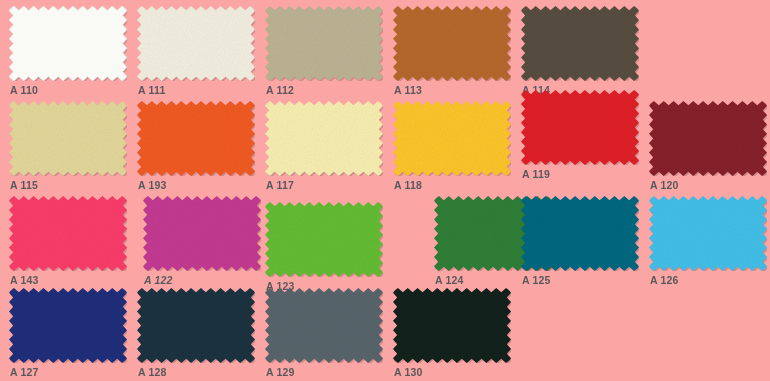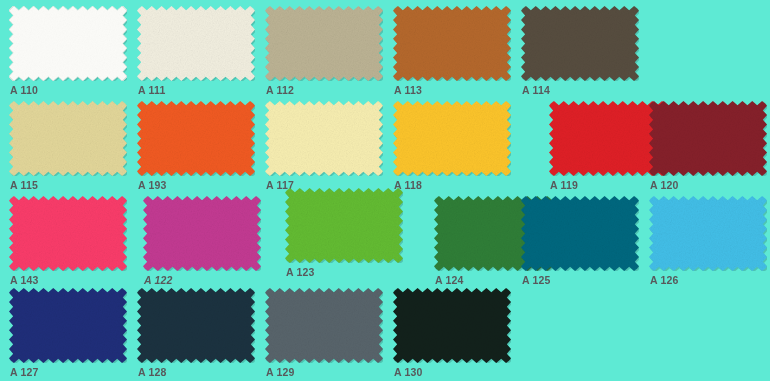--- a/index.html
+++ b/index.html
@@ -6,21 +6,21 @@
   html,body{margin:0;padding:0;}
   body{
     width:770px;height:381px;
     background:#ffffff;
     font-family:"Liberation Sans", sans-serif;
     overflow:hidden;
   }
   #swatch-board{
     position:relative;
     width:770px;height:381px;
-    background:#5eead4;
+    background:#fca5a5;
   }
   .swatch-cell{
     position:absolute;
     width:128px;
     height:95px;
   }
   .swatch-chip-wrap{
     position:relative;
     width:118px;
     height:75px;
@@ -214,21 +214,21 @@
               <polygon points="0.00,4.20 4.92,0.00 9.83,4.20 14.75,0.00 19.67,4.20 24.58,0.00 29.50,4.20 34.42,0.00 39.33,4.20 44.25,0.00 49.17,4.20 54.08,0.00 59.00,4.20 63.92,0.00 68.83,4.20 73.75,0.00 78.67,4.20 83.58,0.00 88.50,4.20 93.42,0.00 98.33,4.20 103.25,0.00 108.17,4.20 113.08,0.00 118.00,4.20 113.80,0.00 118.00,4.69 113.80,9.38 118.00,14.06 113.80,18.75 118.00,23.44 113.80,28.13 118.00,32.81 113.80,37.50 118.00,42.19 113.80,46.88 118.00,51.56 113.80,56.25 118.00,60.94 113.80,65.63 118.00,70.31 113.80,75.00 118.00,70.80 113.08,75.00 108.17,70.80 103.25,75.00 98.33,70.80 93.42,75.00 88.50,70.80 83.58,75.00 78.67,70.80 73.75,75.00 68.83,70.80 63.92,75.00 59.00,70.80 54.08,75.00 49.17,70.80 44.25,75.00 39.33,70.80 34.42,75.00 29.50,70.80 24.58,75.00 19.67,70.80 14.75,75.00 9.83,70.80 4.92,75.00 0.00,70.80 4.20,75.00 0.00,70.31 4.20,65.63 0.00,60.94 4.20,56.25 0.00,51.56 4.20,46.88 0.00,42.19 4.20,37.50 0.00,32.81 4.20,28.13 0.00,23.44 4.20,18.75 0.00,14.06 4.20,9.38 0.00,4.69 4.20,0.00"></polygon>
             </clipPath>
           </defs>
           <polygon points="0.00,4.20 4.92,0.00 9.83,4.20 14.75,0.00 19.67,4.20 24.58,0.00 29.50,4.20 34.42,0.00 39.33,4.20 44.25,0.00 49.17,4.20 54.08,0.00 59.00,4.20 63.92,0.00 68.83,4.20 73.75,0.00 78.67,4.20 83.58,0.00 88.50,4.20 93.42,0.00 98.33,4.20 103.25,0.00 108.17,4.20 113.08,0.00 118.00,4.20 113.80,0.00 118.00,4.69 113.80,9.38 118.00,14.06 113.80,18.75 118.00,23.44 113.80,28.13 118.00,32.81 113.80,37.50 118.00,42.19 113.80,46.88 118.00,51.56 113.80,56.25 118.00,60.94 113.80,65.63 118.00,70.31 113.80,75.00 118.00,70.80 113.08,75.00 108.17,70.80 103.25,75.00 98.33,70.80 93.42,75.00 88.50,70.80 83.58,75.00 78.67,70.80 73.75,75.00 68.83,70.80 63.92,75.00 59.00,70.80 54.08,75.00 49.17,70.80 44.25,75.00 39.33,70.80 34.42,75.00 29.50,70.80 24.58,75.00 19.67,70.80 14.75,75.00 9.83,70.80 4.92,75.00 0.00,70.80 4.20,75.00 0.00,70.31 4.20,65.63 0.00,60.94 4.20,56.25 0.00,51.56 4.20,46.88 0.00,42.19 4.20,37.50 0.00,32.81 4.20,28.13 0.00,23.44 4.20,18.75 0.00,14.06 4.20,9.38 0.00,4.69 4.20,0.00" fill="rgba(0,0,0,0.16)" transform="translate(1.2,1.4)"></polygon>
           <polygon points="0.00,4.20 4.92,0.00 9.83,4.20 14.75,0.00 19.67,4.20 24.58,0.00 29.50,4.20 34.42,0.00 39.33,4.20 44.25,0.00 49.17,4.20 54.08,0.00 59.00,4.20 63.92,0.00 68.83,4.20 73.75,0.00 78.67,4.20 83.58,0.00 88.50,4.20 93.42,0.00 98.33,4.20 103.25,0.00 108.17,4.20 113.08,0.00 118.00,4.20 113.80,0.00 118.00,4.69 113.80,9.38 118.00,14.06 113.80,18.75 118.00,23.44 113.80,28.13 118.00,32.81 113.80,37.50 118.00,42.19 113.80,46.88 118.00,51.56 113.80,56.25 118.00,60.94 113.80,65.63 118.00,70.31 113.80,75.00 118.00,70.80 113.08,75.00 108.17,70.80 103.25,75.00 98.33,70.80 93.42,75.00 88.50,70.80 83.58,75.00 78.67,70.80 73.75,75.00 68.83,70.80 63.92,75.00 59.00,70.80 54.08,75.00 49.17,70.80 44.25,75.00 39.33,70.80 34.42,75.00 29.50,70.80 24.58,75.00 19.67,70.80 14.75,75.00 9.83,70.80 4.92,75.00 0.00,70.80 4.20,75.00 0.00,70.31 4.20,65.63 0.00,60.94 4.20,56.25 0.00,51.56 4.20,46.88 0.00,42.19 4.20,37.50 0.00,32.81 4.20,28.13 0.00,23.44 4.20,18.75 0.00,14.06 4.20,9.38 0.00,4.69 4.20,0.00" fill="#fcc52b"></polygon>
           <rect x="0" y="0" width="118" height="75" filter="url(#grain8)" clip-path="url(#clip8)" opacity="0.17" style="mix-blend-mode:multiply"></rect>
         </svg>
       </div>
       <div class="chip-label">A 118</div>
     </div>
-    <div class="swatch-cell" style="left: 517px; top: 101px; margin-left: 28px;">
+    <div class="swatch-cell" style="left: 517px; top: 90px;">
       <div class="swatch-chip-wrap">
         <svg class="swatch-chip" width="118" height="75" viewBox="0 0 118 75">
           <defs>
             <filter id="grain9" x="0" y="0" width="100%" height="100%">
               <feTurbulence type="fractalNoise" baseFrequency="0.85" numOctaves="3" stitchTiles="stitch"></feTurbulence>
               <feColorMatrix type="saturate" values="0"></feColorMatrix>
             </filter>
             <clipPath id="clip9">
               <polygon points="0.00,4.20 4.92,0.00 9.83,4.20 14.75,0.00 19.67,4.20 24.58,0.00 29.50,4.20 34.42,0.00 39.33,4.20 44.25,0.00 49.17,4.20 54.08,0.00 59.00,4.20 63.92,0.00 68.83,4.20 73.75,0.00 78.67,4.20 83.58,0.00 88.50,4.20 93.42,0.00 98.33,4.20 103.25,0.00 108.17,4.20 113.08,0.00 118.00,4.20 113.80,0.00 118.00,4.69 113.80,9.38 118.00,14.06 113.80,18.75 118.00,23.44 113.80,28.13 118.00,32.81 113.80,37.50 118.00,42.19 113.80,46.88 118.00,51.56 113.80,56.25 118.00,60.94 113.80,65.63 118.00,70.31 113.80,75.00 118.00,70.80 113.08,75.00 108.17,70.80 103.25,75.00 98.33,70.80 93.42,75.00 88.50,70.80 83.58,75.00 78.67,70.80 73.75,75.00 68.83,70.80 63.92,75.00 59.00,70.80 54.08,75.00 49.17,70.80 44.25,75.00 39.33,70.80 34.42,75.00 29.50,70.80 24.58,75.00 19.67,70.80 14.75,75.00 9.83,70.80 4.92,75.00 0.00,70.80 4.20,75.00 0.00,70.31 4.20,65.63 0.00,60.94 4.20,56.25 0.00,51.56 4.20,46.88 0.00,42.19 4.20,37.50 0.00,32.81 4.20,28.13 0.00,23.44 4.20,18.75 0.00,14.06 4.20,9.38 0.00,4.69 4.20,0.00"></polygon>
             </clipPath>
@@ -290,21 +290,21 @@
               <polygon points="0.00,4.20 4.92,0.00 9.83,4.20 14.75,0.00 19.67,4.20 24.58,0.00 29.50,4.20 34.42,0.00 39.33,4.20 44.25,0.00 49.17,4.20 54.08,0.00 59.00,4.20 63.92,0.00 68.83,4.20 73.75,0.00 78.67,4.20 83.58,0.00 88.50,4.20 93.42,0.00 98.33,4.20 103.25,0.00 108.17,4.20 113.08,0.00 118.00,4.20 113.80,0.00 118.00,4.69 113.80,9.38 118.00,14.06 113.80,18.75 118.00,23.44 113.80,28.13 118.00,32.81 113.80,37.50 118.00,42.19 113.80,46.88 118.00,51.56 113.80,56.25 118.00,60.94 113.80,65.63 118.00,70.31 113.80,75.00 118.00,70.80 113.08,75.00 108.17,70.80 103.25,75.00 98.33,70.80 93.42,75.00 88.50,70.80 83.58,75.00 78.67,70.80 73.75,75.00 68.83,70.80 63.92,75.00 59.00,70.80 54.08,75.00 49.17,70.80 44.25,75.00 39.33,70.80 34.42,75.00 29.50,70.80 24.58,75.00 19.67,70.80 14.75,75.00 9.83,70.80 4.92,75.00 0.00,70.80 4.20,75.00 0.00,70.31 4.20,65.63 0.00,60.94 4.20,56.25 0.00,51.56 4.20,46.88 0.00,42.19 4.20,37.50 0.00,32.81 4.20,28.13 0.00,23.44 4.20,18.75 0.00,14.06 4.20,9.38 0.00,4.69 4.20,0.00"></polygon>
             </clipPath>
           </defs>
           <polygon points="0.00,4.20 4.92,0.00 9.83,4.20 14.75,0.00 19.67,4.20 24.58,0.00 29.50,4.20 34.42,0.00 39.33,4.20 44.25,0.00 49.17,4.20 54.08,0.00 59.00,4.20 63.92,0.00 68.83,4.20 73.75,0.00 78.67,4.20 83.58,0.00 88.50,4.20 93.42,0.00 98.33,4.20 103.25,0.00 108.17,4.20 113.08,0.00 118.00,4.20 113.80,0.00 118.00,4.69 113.80,9.38 118.00,14.06 113.80,18.75 118.00,23.44 113.80,28.13 118.00,32.81 113.80,37.50 118.00,42.19 113.80,46.88 118.00,51.56 113.80,56.25 118.00,60.94 113.80,65.63 118.00,70.31 113.80,75.00 118.00,70.80 113.08,75.00 108.17,70.80 103.25,75.00 98.33,70.80 93.42,75.00 88.50,70.80 83.58,75.00 78.67,70.80 73.75,75.00 68.83,70.80 63.92,75.00 59.00,70.80 54.08,75.00 49.17,70.80 44.25,75.00 39.33,70.80 34.42,75.00 29.50,70.80 24.58,75.00 19.67,70.80 14.75,75.00 9.83,70.80 4.92,75.00 0.00,70.80 4.20,75.00 0.00,70.31 4.20,65.63 0.00,60.94 4.20,56.25 0.00,51.56 4.20,46.88 0.00,42.19 4.20,37.50 0.00,32.81 4.20,28.13 0.00,23.44 4.20,18.75 0.00,14.06 4.20,9.38 0.00,4.69 4.20,0.00" fill="rgba(0,0,0,0.16)" transform="translate(1.2,1.4)"></polygon>
           <polygon points="0.00,4.20 4.92,0.00 9.83,4.20 14.75,0.00 19.67,4.20 24.58,0.00 29.50,4.20 34.42,0.00 39.33,4.20 44.25,0.00 49.17,4.20 54.08,0.00 59.00,4.20 63.92,0.00 68.83,4.20 73.75,0.00 78.67,4.20 83.58,0.00 88.50,4.20 93.42,0.00 98.33,4.20 103.25,0.00 108.17,4.20 113.08,0.00 118.00,4.20 113.80,0.00 118.00,4.69 113.80,9.38 118.00,14.06 113.80,18.75 118.00,23.44 113.80,28.13 118.00,32.81 113.80,37.50 118.00,42.19 113.80,46.88 118.00,51.56 113.80,56.25 118.00,60.94 113.80,65.63 118.00,70.31 113.80,75.00 118.00,70.80 113.08,75.00 108.17,70.80 103.25,75.00 98.33,70.80 93.42,75.00 88.50,70.80 83.58,75.00 78.67,70.80 73.75,75.00 68.83,70.80 63.92,75.00 59.00,70.80 54.08,75.00 49.17,70.80 44.25,75.00 39.33,70.80 34.42,75.00 29.50,70.80 24.58,75.00 19.67,70.80 14.75,75.00 9.83,70.80 4.92,75.00 0.00,70.80 4.20,75.00 0.00,70.31 4.20,65.63 0.00,60.94 4.20,56.25 0.00,51.56 4.20,46.88 0.00,42.19 4.20,37.50 0.00,32.81 4.20,28.13 0.00,23.44 4.20,18.75 0.00,14.06 4.20,9.38 0.00,4.69 4.20,0.00" fill="#c33a92"></polygon>
           <rect x="0" y="0" width="118" height="75" filter="url(#grain12)" clip-path="url(#clip12)" opacity="0.17" style="mix-blend-mode:multiply"></rect>
         </svg>
       </div>
       <div class="chip-label">A 122</div>
     </div>
-    <div class="swatch-cell" style="left: 261px; top: 188px; margin-left: 20px;">
+    <div class="swatch-cell" style="left: 261px; top: 202px;">
       <div class="swatch-chip-wrap">
         <svg class="swatch-chip" width="118" height="75" viewBox="0 0 118 75">
           <defs>
             <filter id="grain13" x="0" y="0" width="100%" height="100%">
               <feTurbulence type="fractalNoise" baseFrequency="0.85" numOctaves="3" stitchTiles="stitch"></feTurbulence>
               <feColorMatrix type="saturate" values="0"></feColorMatrix>
             </filter>
             <clipPath id="clip13">
               <polygon points="0.00,4.20 4.92,0.00 9.83,4.20 14.75,0.00 19.67,4.20 24.58,0.00 29.50,4.20 34.42,0.00 39.33,4.20 44.25,0.00 49.17,4.20 54.08,0.00 59.00,4.20 63.92,0.00 68.83,4.20 73.75,0.00 78.67,4.20 83.58,0.00 88.50,4.20 93.42,0.00 98.33,4.20 103.25,0.00 108.17,4.20 113.08,0.00 118.00,4.20 113.80,0.00 118.00,4.69 113.80,9.38 118.00,14.06 113.80,18.75 118.00,23.44 113.80,28.13 118.00,32.81 113.80,37.50 118.00,42.19 113.80,46.88 118.00,51.56 113.80,56.25 118.00,60.94 113.80,65.63 118.00,70.31 113.80,75.00 118.00,70.80 113.08,75.00 108.17,70.80 103.25,75.00 98.33,70.80 93.42,75.00 88.50,70.80 83.58,75.00 78.67,70.80 73.75,75.00 68.83,70.80 63.92,75.00 59.00,70.80 54.08,75.00 49.17,70.80 44.25,75.00 39.33,70.80 34.42,75.00 29.50,70.80 24.58,75.00 19.67,70.80 14.75,75.00 9.83,70.80 4.92,75.00 0.00,70.80 4.20,75.00 0.00,70.31 4.20,65.63 0.00,60.94 4.20,56.25 0.00,51.56 4.20,46.88 0.00,42.19 4.20,37.50 0.00,32.81 4.20,28.13 0.00,23.44 4.20,18.75 0.00,14.06 4.20,9.38 0.00,4.69 4.20,0.00"></polygon>
             </clipPath>

